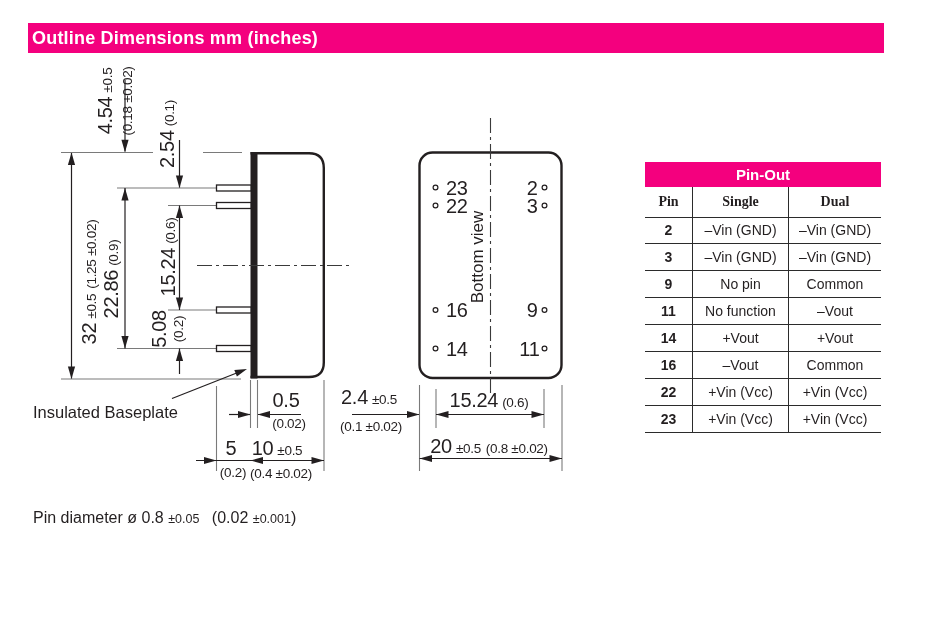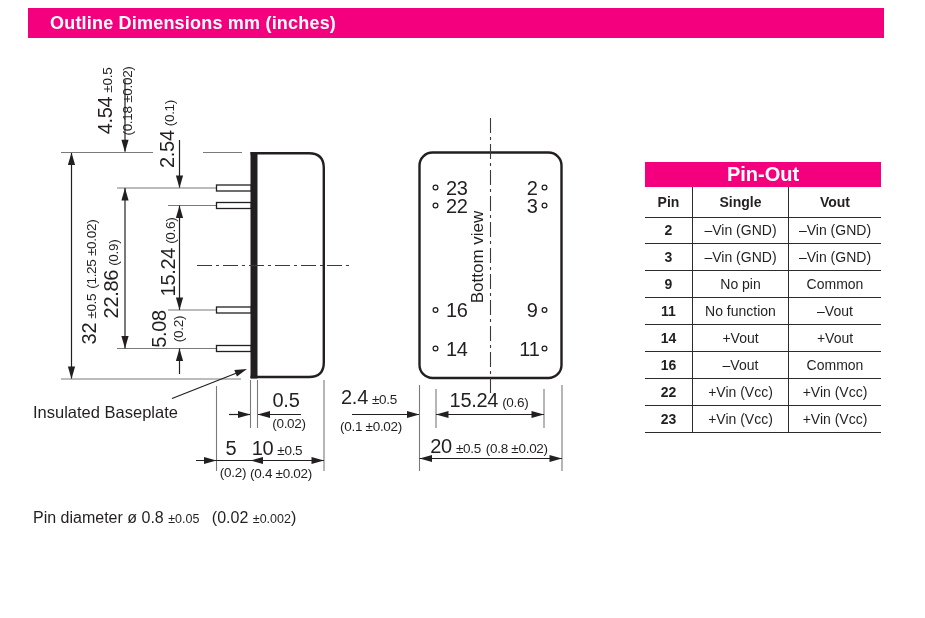--- a/index.html
+++ b/index.html
@@ -1,42 +1,42 @@
 <!DOCTYPE html>
 <html><head>
 <meta charset="utf-8">
 <style>
   html,body { margin:0; padding:0; background:#ffffff; }
   body { width:925px; height:618px; position:relative; font-family:"Liberation Sans",sans-serif; color:#231f20; overflow:hidden; }
 
-  .accent-bar { position:absolute; left:28px; top:8px; width:856px; height:30px;
+  .accent-bar { position:absolute; left:28px; top:23px; width:856px; height:30px;
     background:#F4007E; color:#ffffff; font-weight:bold; font-size:18px; line-height:31px;
-    padding-left:22px; box-sizing:border-box; letter-spacing:0.2px; }
+    padding-left:4px; box-sizing:border-box; letter-spacing:0.2px; }
 
   svg { position:absolute; left:0; top:0; }
   svg text { fill:#231f20; font-family:"Liberation Sans",sans-serif; letter-spacing:-0.3px; }
   .dimbig { font-size:20px; }
   .dimsm  { font-size:13.5px; }
   .lab    { font-size:16.5px; letter-spacing:0; }
   .bview  { font-size:17px; letter-spacing:0; }
   .pn     { font-size:20px; }
   .dim-line { stroke:#231f20; stroke-width:1.2; }
   .thick    { stroke:#231f20; stroke-width:2.4; fill:none; }
   .ext-line { stroke:#7a7a7a; stroke-width:1.1; }
   .arrow    { fill:#231f20; stroke:none; }
   .cline    { stroke:#3a3a3a; stroke-width:1.1; stroke-dasharray:15 4 3 4; }
   .pinrect  { fill:#ffffff; stroke:#231f20; stroke-width:1.3; }
   .hole     { fill:#ffffff; stroke:#231f20; stroke-width:1.2; }
 
   .pinout { position:absolute; left:645px; top:162px; width:236px; }
   .pinout-title { background:#F4007E; height:25px; line-height:25px; text-align:center;
-    color:#ffffff; font-weight:bold; font-size:20px; }
+    color:#ffffff; font-weight:bold; font-size:15px; }
   .pinout table { border-collapse:collapse; width:236px; table-layout:fixed; }
   .pinout th, .pinout td { text-align:center; vertical-align:middle; padding:0; font-size:14px; }
-  .pinout thead tr { height:30px; }
+  .pinout thead tr { height:30px;font-family:Liberation Serif, serif; }
   .pinout tbody tr { height:26.9px; }
   .pinout tr { border-bottom:1.4px solid #2b2b2b; }
   .pinout th:nth-child(1), .pinout td:nth-child(1) { width:47px; border-right:1.4px solid #2b2b2b; }
   .pinout th:nth-child(2), .pinout td:nth-child(2) { width:95px; border-right:1.4px solid #2b2b2b; }
   .pinout th { font-weight:bold; font-size:14px; }
   .pinout td:first-child { font-weight:bold; }
 
   .notes { position:absolute; left:33px; top:507px; font-size:16px; }
   .notes .row { height:22px; line-height:22px; white-space:nowrap; }
   .notes .sm { font-size:12.5px; }
@@ -170,21 +170,21 @@
   </g>
 </svg>
 
 <div class="pinout">
   <div class="pinout-title">Pin-Out</div>
   <table>
     <thead>
       <tr>
         <th>Pin</th>
         <th>Single</th>
-        <th>Vout</th>
+        <th>Dual</th>
       </tr>
     </thead>
     <tbody>
       <tr>
           <td>2</td>
           <td>–Vin (GND)</td>
           <td>–Vin (GND)</td>
         </tr>
       <tr>
           <td>3</td>
@@ -223,15 +223,15 @@
         </tr>
     </tbody>
   </table>
 </div>
 
 <div class="notes">
   <div class="row">
     <span>Pin diameter ø 0.8</span>
     <span class="sm">±0.05</span><span class="gap8"></span>
     <span>(0.02</span>
-    <span class="sm">±0.002</span><span>)</span>
+    <span class="sm">±0.001</span><span>)</span>
   </div>
 </div>
 
 </body></html>

